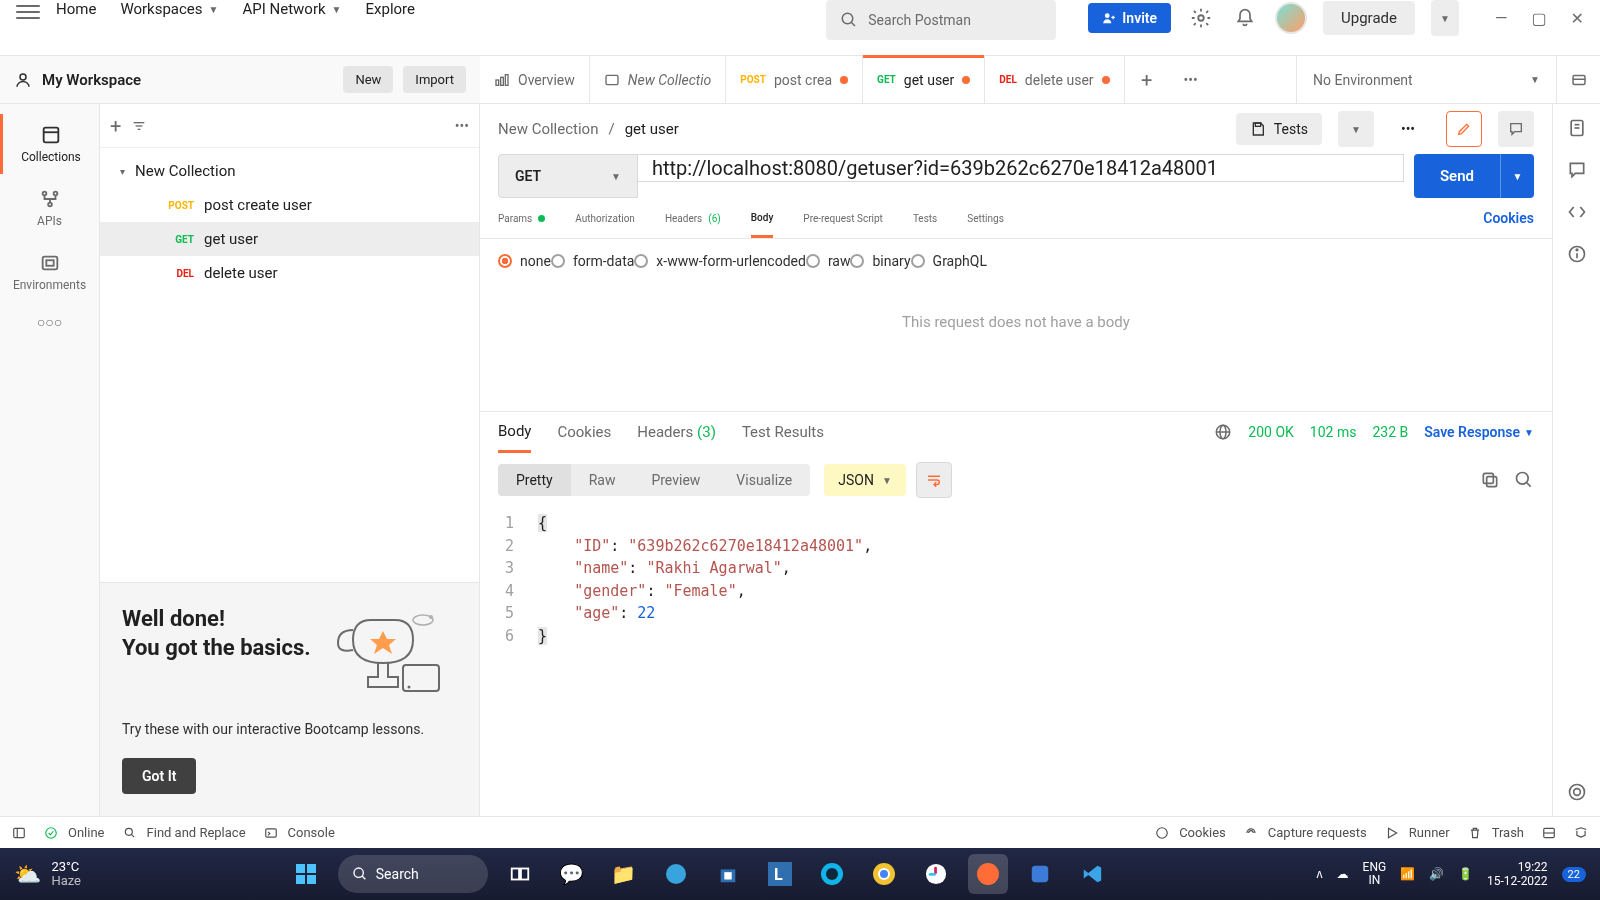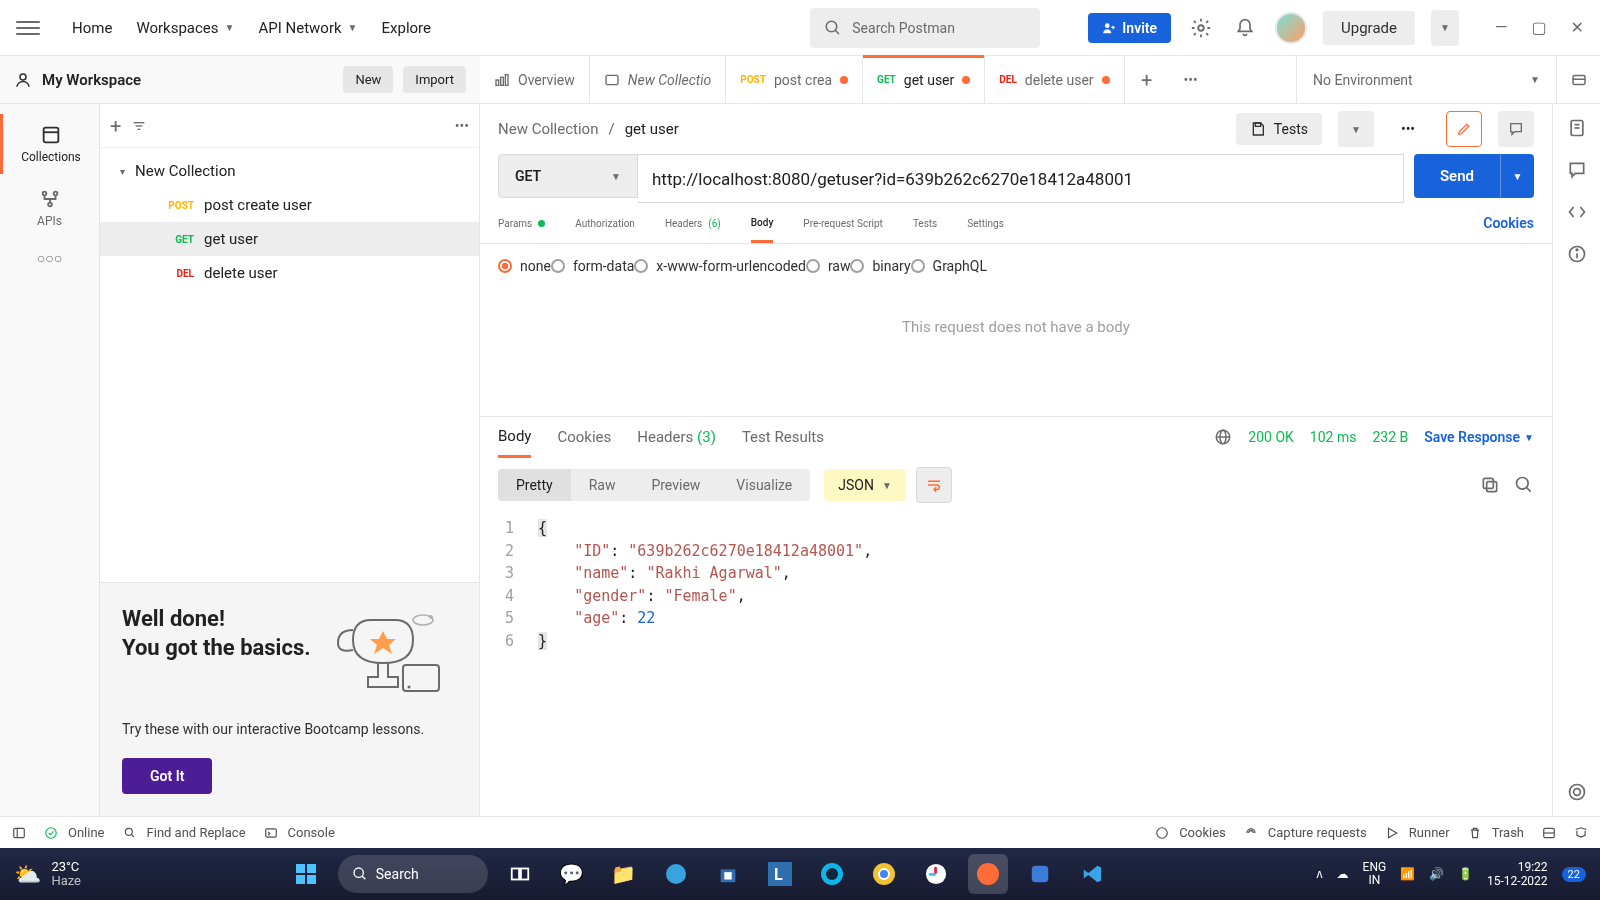--- a/index.html
+++ b/index.html
@@ -1,17 +1,17 @@
 <!DOCTYPE html>
 <html><head>
 <meta charset="utf-8">
 <style>
 * { box-sizing: border-box; margin: 0; padding: 0; }
 body { font-family: -apple-system, BlinkMacSystemFont, "Segoe UI", Roboto, sans-serif; font-size: 14px; color: #212121; background: #fff; width: 1600px; height: 900px; overflow: hidden; display: flex; flex-direction: column; }
-.topbar { height: 56px; border-bottom: 1px solid #e6e6e6; display: flex; align-items: center; padding: 0 16px; gap: 32px; }
+.topbar { height: 56px; border-bottom: 1px solid #e6e6e6; display: flex; align-items: flex-start; padding: 0 16px; gap: 16px; }
 .hamburger { width: 24px; height: 24px; display: flex; flex-direction: column; justify-content: center; gap: 4px; cursor: pointer; }
 .hamburger span { height: 2px; background: #6b6b6b; border-radius: 1px; }
 .topnav { display: flex; gap: 24px; }
 .topnav-item { color: #212121; cursor: pointer; display: flex; align-items: center; gap: 6px; font-size: 15px; }
 .chev { font-size: 10px; color: #6b6b6b; }
 .search-box { margin-left: auto; background: #ededed; border-radius: 4px; height: 40px; width: 230px; display: flex; align-items: center; padding: 0 14px; gap: 10px; color: #6b6b6b; }
 .top-right { display: flex; align-items: center; gap: 16px; margin-left: 16px; }
 .invite-btn { background: #1863dc; color: #fff; border-radius: 4px; padding: 7px 14px; display: flex; align-items: center; gap: 6px; font-weight: 600; cursor: pointer; font-size: 14px; }
 .icon-btn { width: 28px; height: 28px; display: flex; align-items: center; justify-content: center; color: #6b6b6b; cursor: pointer; }
 .avatar-circle { width: 32px; height: 32px; border-radius: 50%; background: linear-gradient(135deg,#7be0d6,#ff9d66); border: 2px solid #e6e6e6; }
@@ -51,33 +51,33 @@
 .tree-row { padding: 8px 14px 8px 20px; display: flex; align-items: center; gap: 10px; cursor:pointer; font-size: 15px; }
 .tree-child { padding-left: 60px; }
 .tree-child.active { background: #ededed; }
 .method-sm { font-size: 10px; font-weight: 700; width: 34px; text-align:right; }
 
 .promo { margin-top:auto; background:#f5f5f5; border-top:1px solid #e6e6e6; padding:22px; }
 .promo-top { display:flex; align-items:flex-start; gap:12px; }
 .promo h2 { font-size:22px; font-weight:700; line-height:1.3; }
 .trophy { width:120px; height:100px; flex-shrink:0; }
 .promo p { margin-top:18px; font-size:14px; color:#303030; line-height:1.5; }
-.gotit { margin-top:18px; background:#4c1d95; color:#fff; border-radius:4px; padding:10px 28px; font-weight:600; cursor:pointer; display:inline-block;text-align:center; }
+.gotit { margin-top:18px; background:#404040; color:#fff; border-radius:4px; padding:10px 20px; font-weight:600; cursor:pointer; display:inline-block;text-align:center; }
 
 .main { flex:1; display:flex; flex-direction:column; position:relative; }
 .crumb-row { height:50px; display:flex; align-items:center; padding:0 18px; gap:10px; }
 .crumb-row .crumb { color:#6b6b6b; font-size:15px; }
 .crumb-row .cur { color:#212121; font-size:15px; }
 .save-btn { margin-left:auto; background:#ededed; border-radius:4px; padding:8px 14px; display:flex; align-items:center; gap:8px; cursor:pointer; }
 .orange-border-btn { border:1px solid #ff6c37; border-radius:4px; width:36px; height:36px; display:flex; align-items:center; justify-content:center; color:#ff6c37; cursor:pointer; }
 .sq-btn { background:#ededed; border-radius:4px; width:36px; height:36px; display:flex; align-items:center; justify-content:center; cursor:pointer; margin-left:6px; }
 
 .url-row { padding:0 18px; display:flex; gap:0; }
 .method-sel { background:#ededed; border:1px solid #d9d9d9; border-radius:4px 0 0 4px; width:140px; height:44px; display:flex; align-items:center; justify-content:space-between; padding:0 16px; font-weight:600; cursor:pointer; }
-.url-input { flex:1; border:1px solid #d9d9d9; border-left:none; height:49px; padding:0 14px; font-size:17px; display:flex; align-items:center; }
+.url-input { flex:1; border:1px solid #d9d9d9; border-left:none; height:28px; padding:0 14px; font-size:20px; display:flex; align-items:center; }
 .send-btn { margin-left:10px; background:#1863dc; color:#fff; border-radius:4px; height:44px; display:flex; align-items:center; }
 .send-btn .lbl { padding:0 26px; font-weight:600; font-size:15px; }
 .send-btn .dd { border-left:1px solid rgba(255,255,255,0.3); width:34px; display:flex; align-items:center; justify-content:center; height:100%; }
 
 .req-tabs { padding:12px 18px 0; display:flex; gap:30px; border-bottom:1px solid #e6e6e6; align-items:center; }
 .req-tab { padding-bottom:12px; color:#6b6b6b; cursor:pointer; display:flex; align-items:center; gap:6px; font-size:10px; }
 .req-tab.active { color:#212121; border-bottom:3px solid #ff6c37; margin-bottom:-1px; font-weight:500; }
 .green-dot { width:7px; height:7px; border-radius:50%; background:#0cbb52; }
 .count-green { color:#0cbb52; }
 .cookies-link { margin-left:auto; color:#1863dc; font-weight:600; cursor:pointer; padding-bottom:12px; }
@@ -258,20 +258,27 @@
       <span>Collections</span>
     </div>
     <div class="rail-item">
       <svg class="rail-icon" viewBox="0 0 24 24" fill="none" stroke="#6b6b6b" stroke-width="2">
           <circle cx="6" cy="6" r="2"></circle>
           <circle cx="18" cy="6" r="2"></circle>
           <circle cx="12" cy="18" r="2"></circle>
           <path d="M6 8v4h12V8M12 12v4"></path>
         </svg>
       <span>APIs</span>
+    </div>
+    <div class="rail-item">
+      <svg class="rail-icon" viewBox="0 0 24 24" fill="none" stroke="#6b6b6b" stroke-width="2">
+          <rect x="4" y="5" width="16" height="14" rx="2"></rect>
+          <rect x="8" y="9" width="8" height="6"></rect>
+        </svg>
+      <span>Environments</span>
     </div>
     <div class="rail-more">○○○</div>
   </div>
 
   <div class="col2">
     <div class="col2-top">
       <span style="font-size:20px; color:#6b6b6b; cursor:pointer">+</span>
       <span class="filter">
         <svg width="16" height="16" viewBox="0 0 24 24" fill="none" stroke="#6b6b6b" stroke-width="2">
             <line x1="4" y1="7" x2="20" y2="7"></line>

